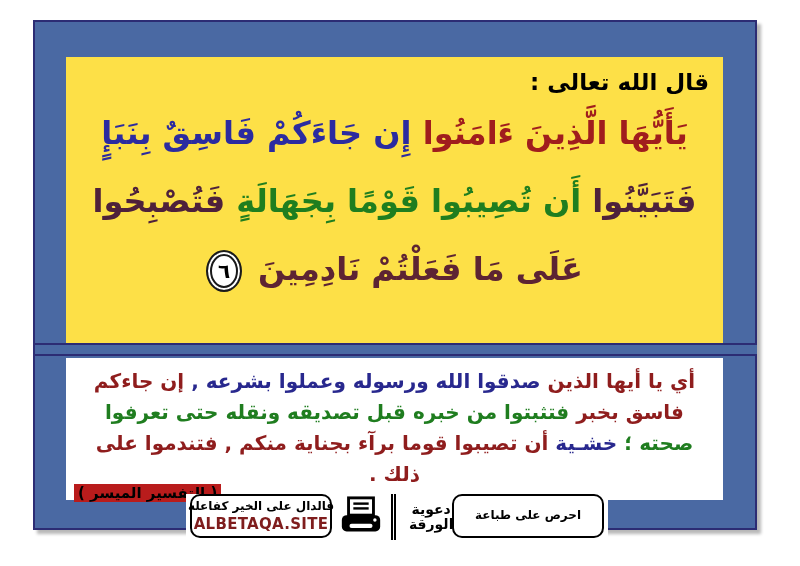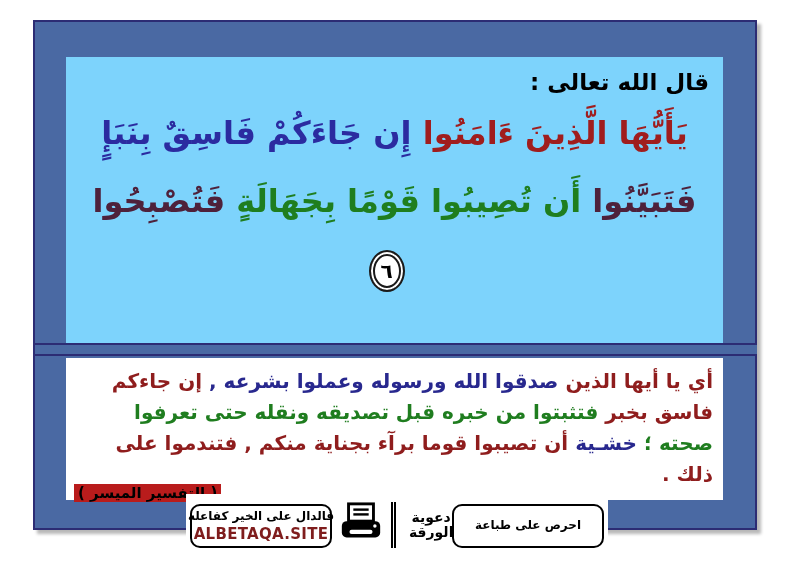--- a/index.html
+++ b/index.html
@@ -12,21 +12,21 @@
   }
   
   .frame {
     position:absolute; left:33px; top:20px; width:724px; height:510px;
     background:var(--frame-blue); border:2px solid var(--frame-border);
     box-shadow:4px 4px 3px rgba(0,0,0,0.28);
   }
   
   .quran-panel {
     position:absolute; left:66px; top:57px; width:657px; height:286px;
-    background:#7dd3fc; direction:rtl;
+    background:#fde047; direction:rtl;
   }
   .verse-header {
     position:absolute; top:12px; right:14px;
     font-size:23px; font-weight:bold; color:var(--text-black);
   }
   .verse-line {
     position:absolute; left:0; width:100%; text-align:center;
     white-space:nowrap; font-weight:bold; font-size:32px; line-height:60px;
   }
   .vl1 { top:46px; }
@@ -55,36 +55,36 @@
     background:var(--frame-blue);
     border-top:2px solid var(--frame-border);
     border-bottom:2px solid var(--frame-border);
   }
   
   .tafsir-panel {
     position:absolute; left:66px; top:358px; width:657px; height:142px;
     background:#fff; direction:rtl;
   }
   .tafsir-text {
-    padding:8px 10px 0; 
+    padding:8px 10px 0; text-align:center;
     font-size:20px; font-weight:bold; line-height:31px;
   }
   .seg-tred   { color:var(--tafsir-red); }
   .seg-tblue  { color:var(--tafsir-blue); }
   .seg-tgreen { color:var(--tafsir-green); }
   .tafsir-source {
     position:absolute; left:8px; bottom:-2px;
     font-size:15px; font-weight:bold; color:var(--text-black);
     background:#b91c1c; padding:0 4px;
   }
   
   .footer-bar {
     position:absolute; left:186px; top:494px; width:422px; height:54px;
     background:#fff; z-index:5;
-    display:flex; align-items:flex-end; justify-content:space-between;
+    display:flex; align-items:flex-start; justify-content:space-between;
     padding:0 4px;
   }
   .footer-box {
     border:2px solid #000; border-radius:10px; background:#fff;
     height:44px; display:flex; flex-direction:column;
     align-items:center; justify-content:center;
     direction:rtl; padding:0 6px;
   }
   .albetaqa-box { width:142px; }
   .print-box   { width:152px; }
@@ -115,21 +115,21 @@
 
   <div class="verse-line vl2">
     <span class="seg-vmaroon">فَتَبَيَّنُوا</span>
     <span> </span>
     <span class="seg-vgreen">أَن تُصِيبُوا قَوْمًا بِجَهَالَةٍ</span>
     <span> </span>
     <span class="seg-vmaroon">فَتُصْبِحُوا</span>
   </div>
 
   <div class="verse-line vl3">
-    <span class="ayah-medallion">
+    <span class="seg-vmaroon2">عَلَى مَا فَعَلْتُمْ نَادِمِينَ</span><span class="ayah-medallion">
         <span>٦</span>
       </span>
   </div>
 
 </div>
 
 <div class="divider"></div>
 
 <div class="tafsir-panel">
   <div class="tafsir-text">

